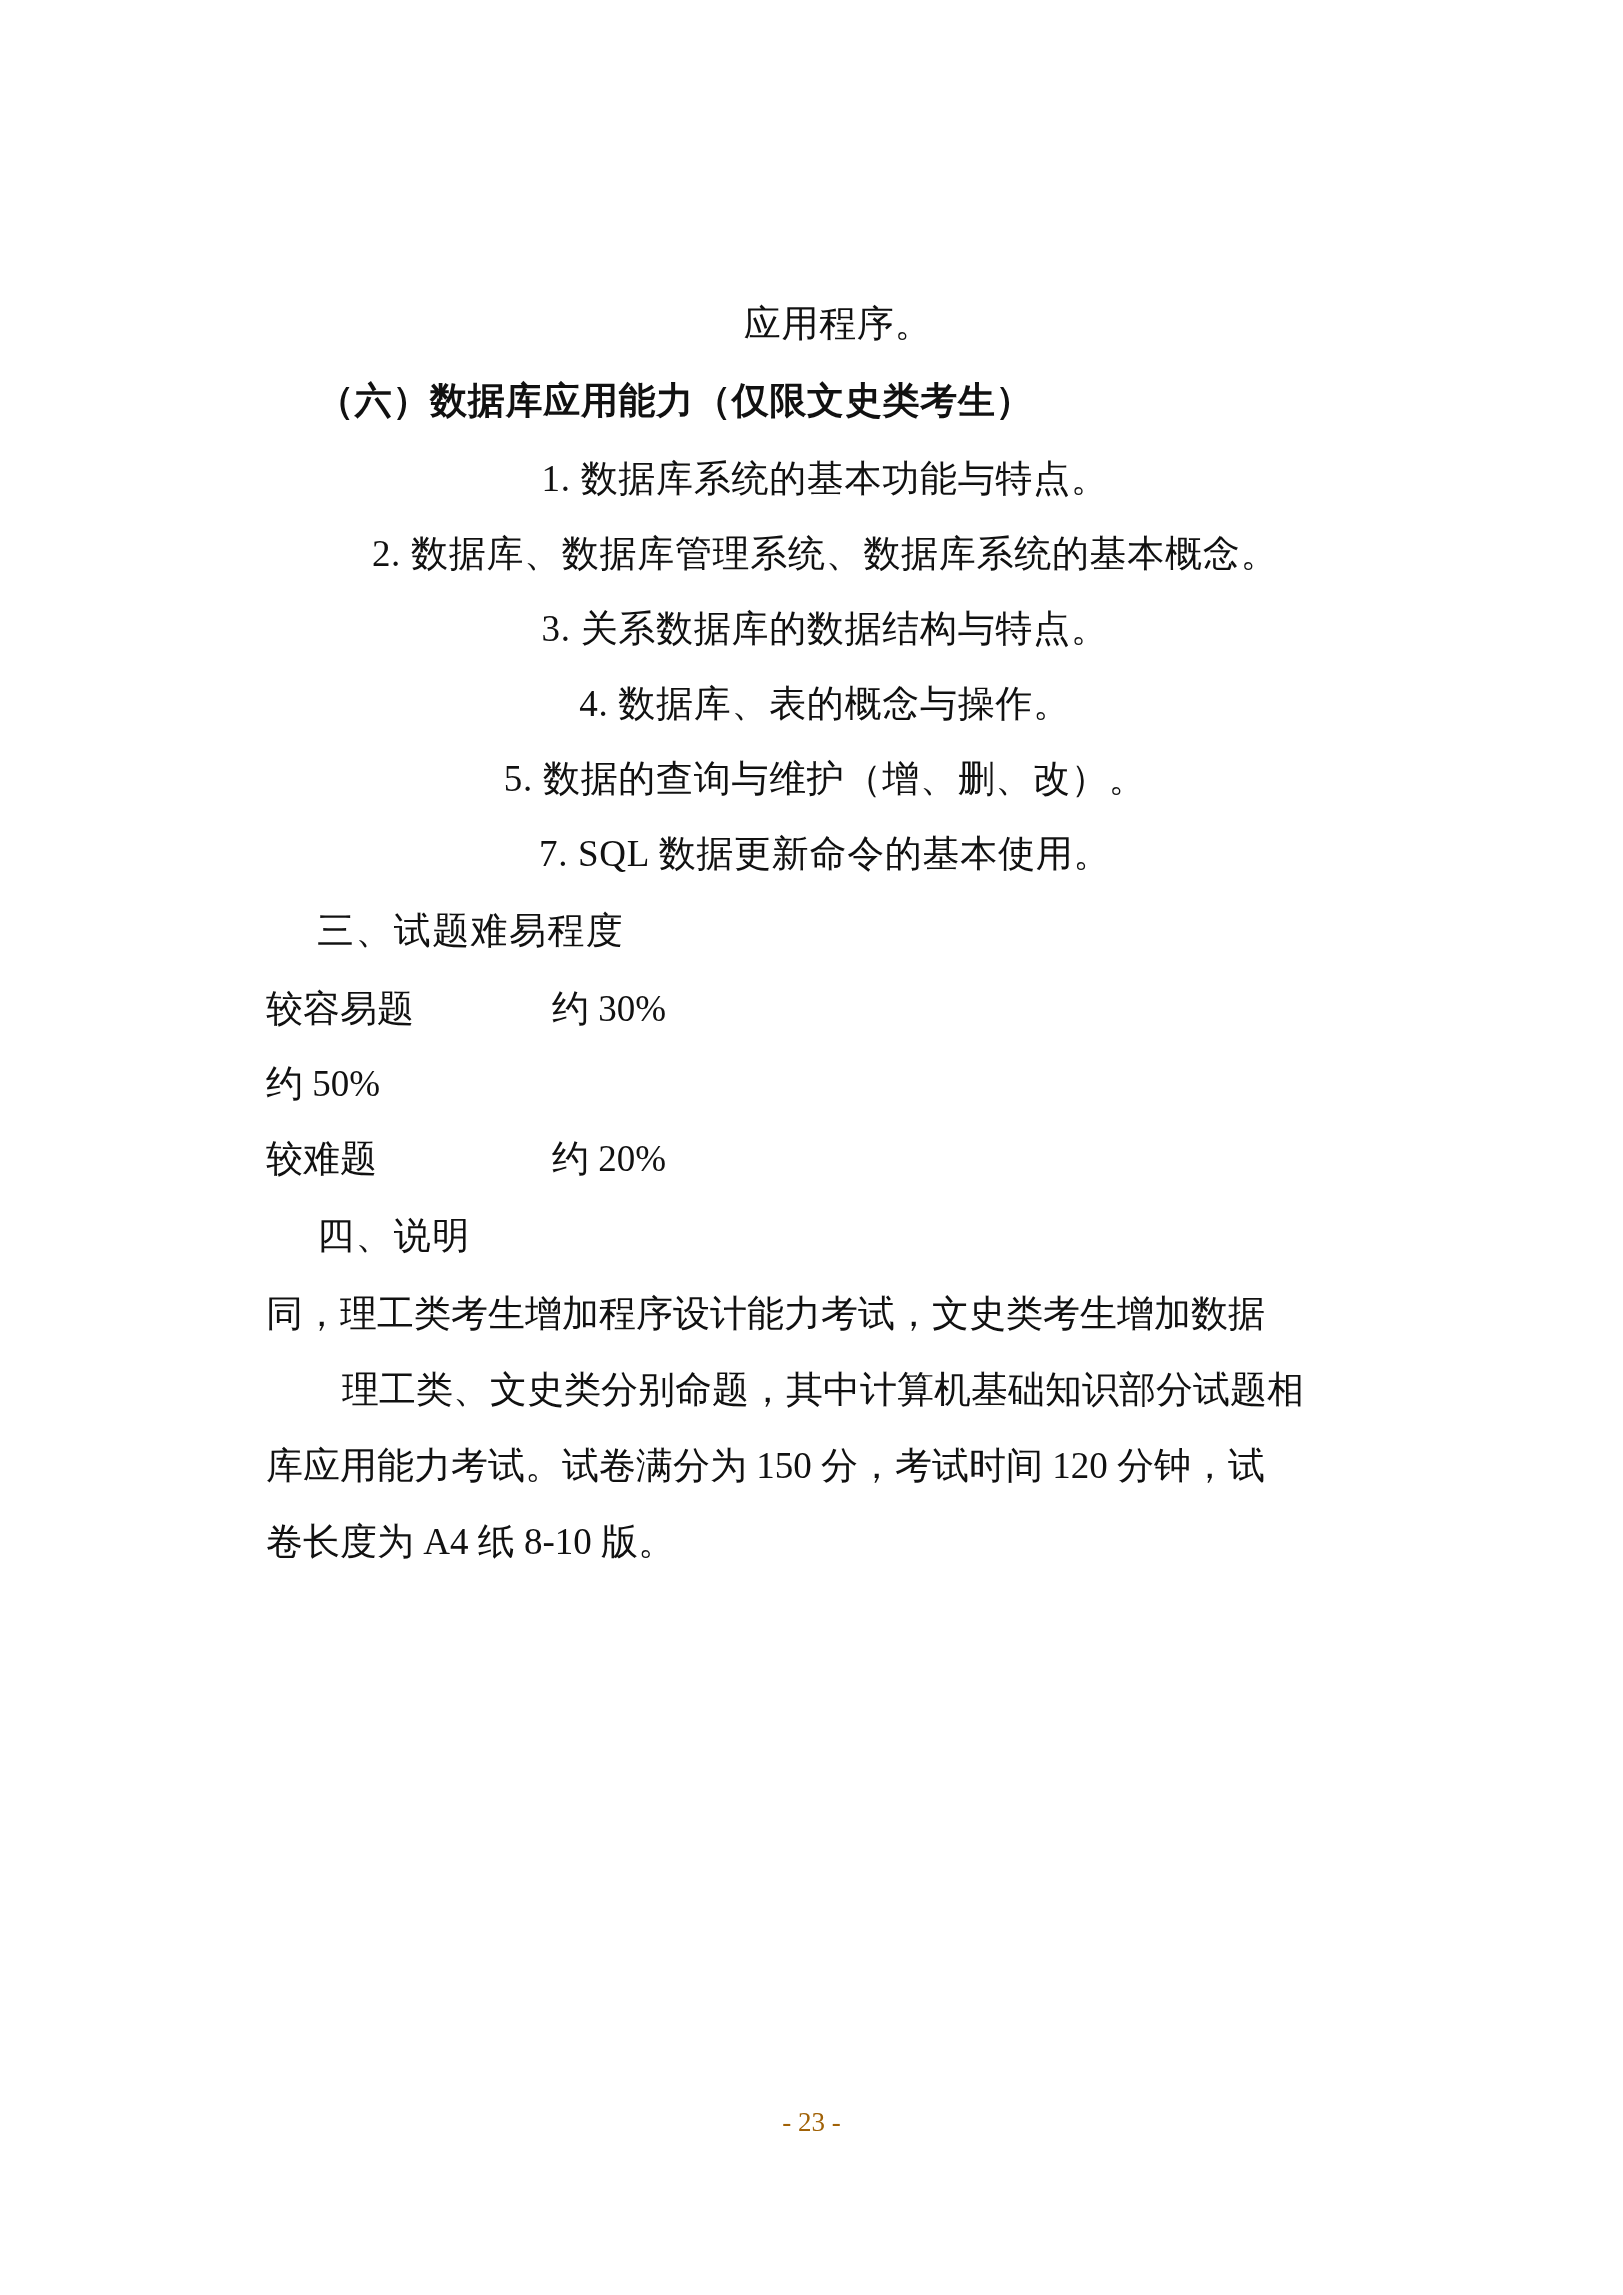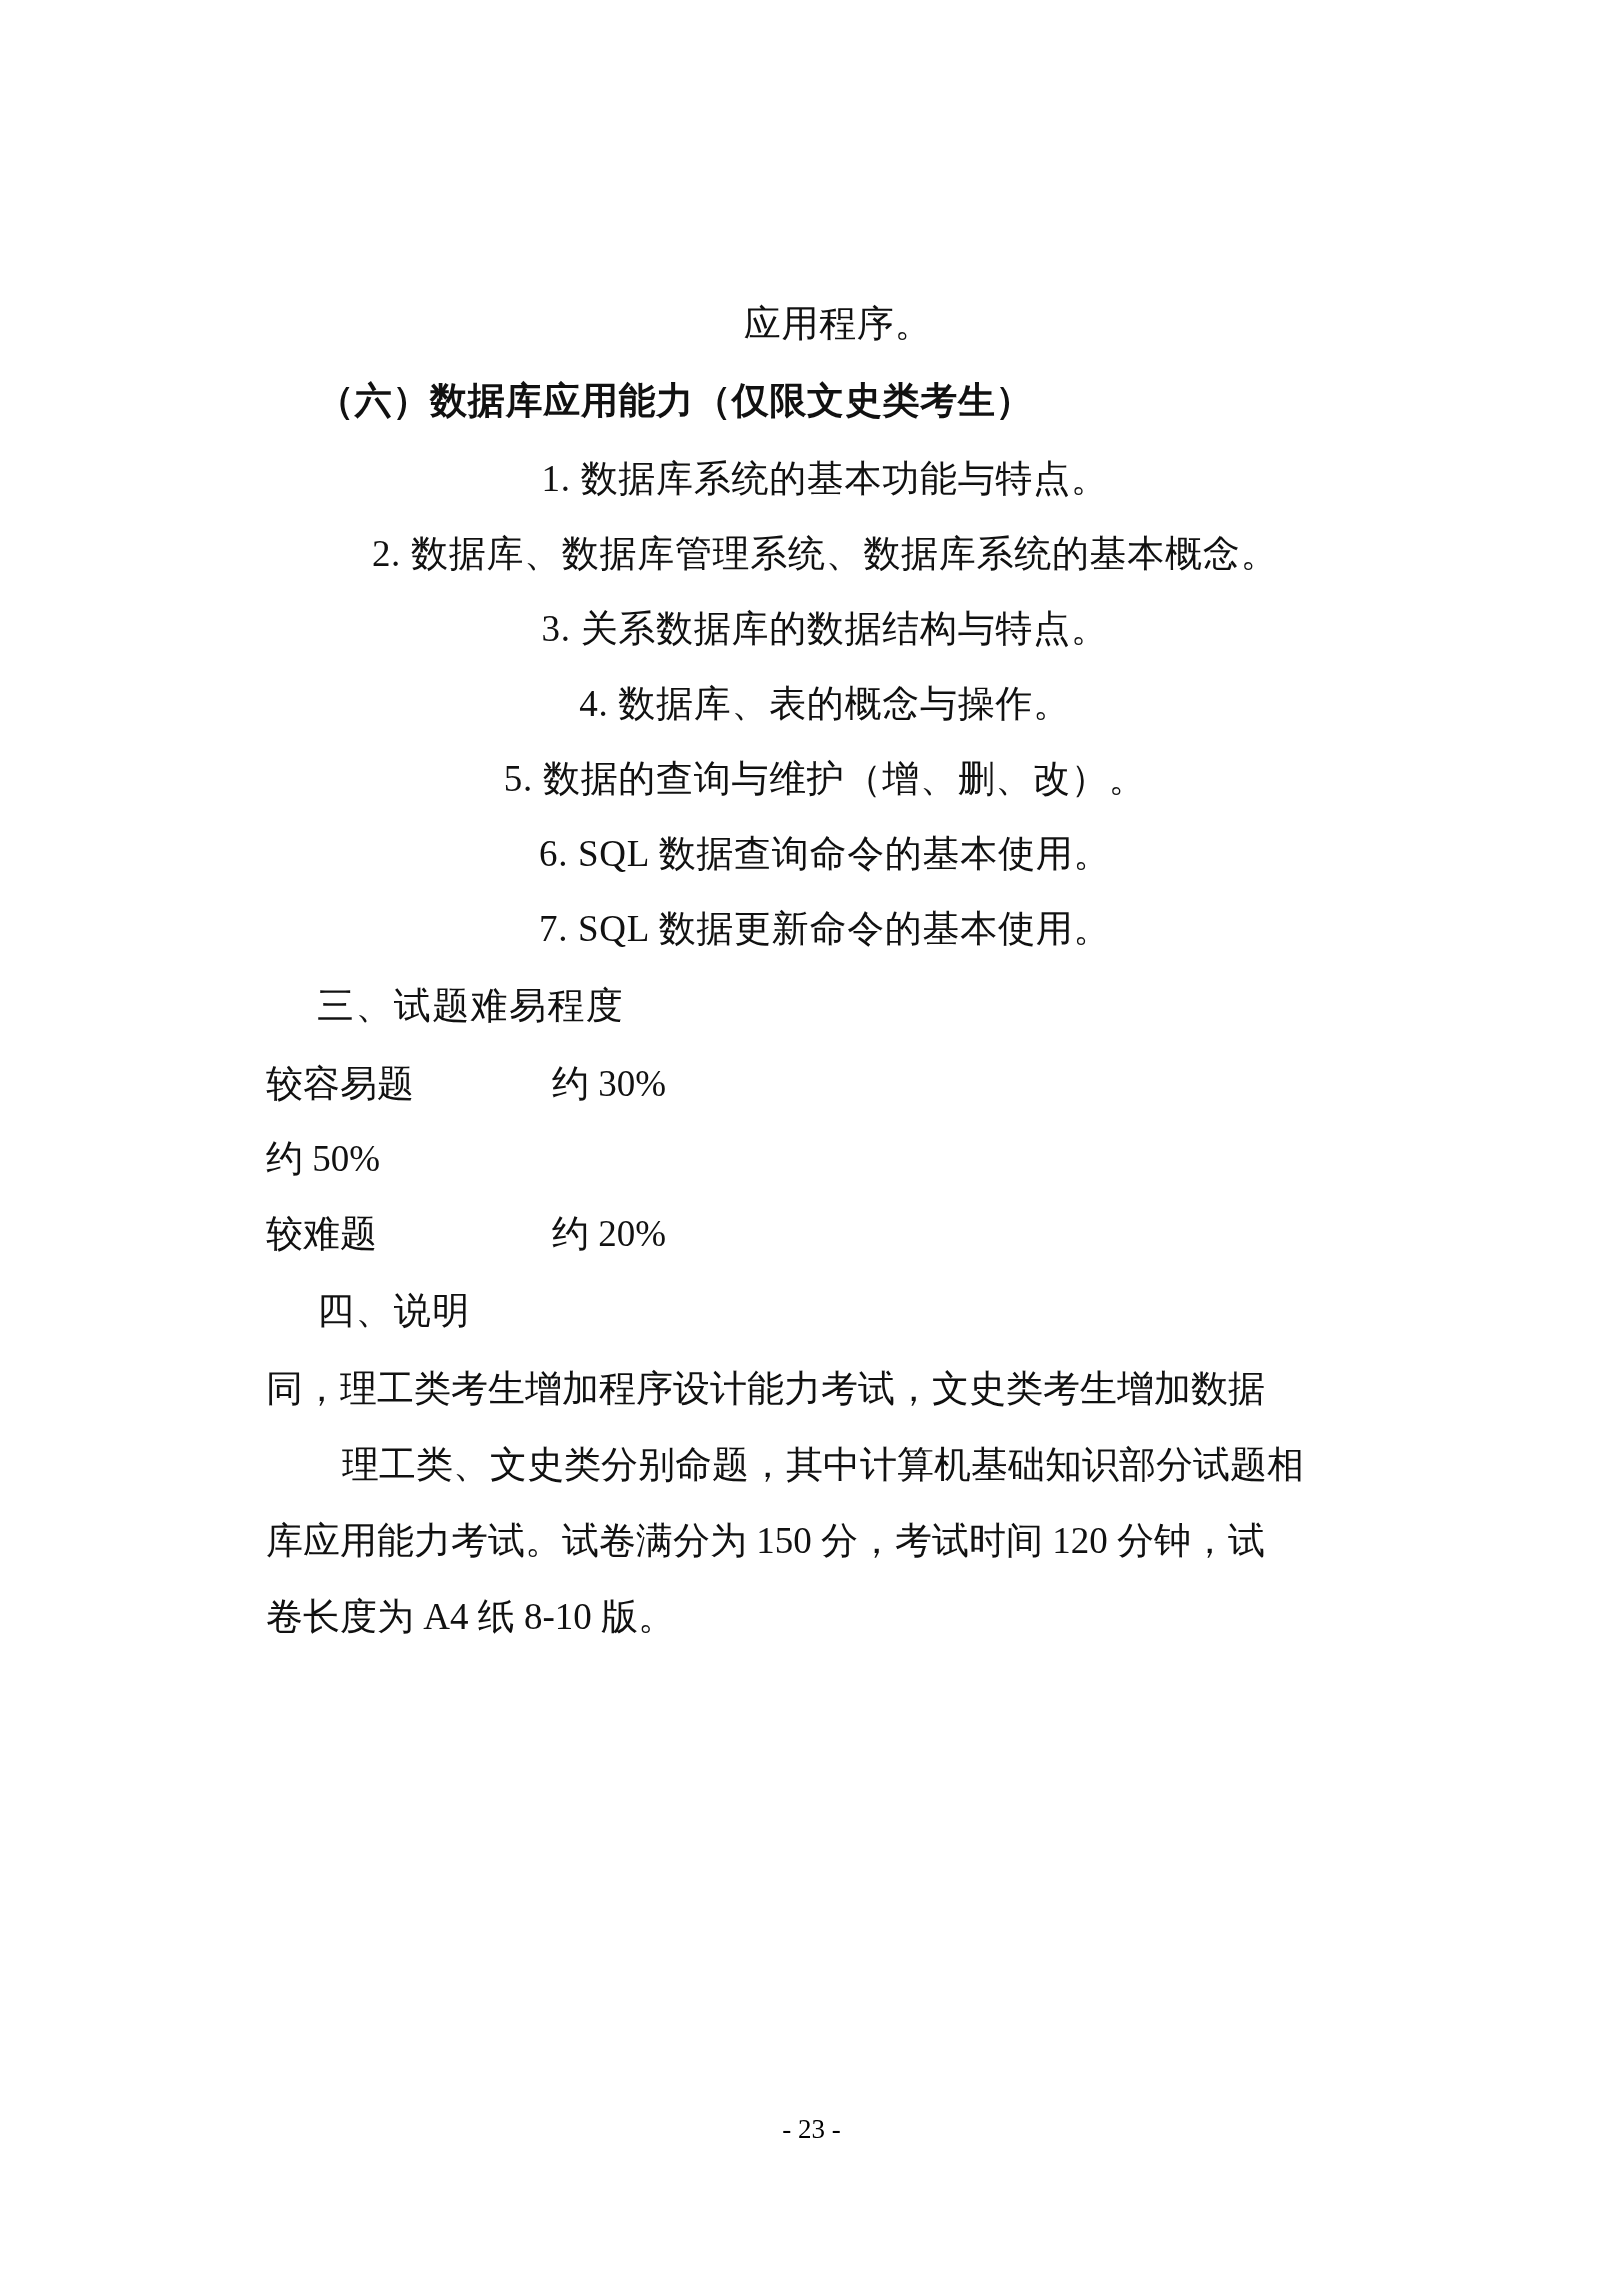--- a/index.html
+++ b/index.html
@@ -78,40 +78,38 @@
     text-indent: 76px;
   }
   .footer {
     position: absolute;
     left: 0;
     top: 2107px;
     width: 1623px;
     text-align: center;
     font-size: 27px;
     font-family: "Liberation Serif", serif;
-    color: #000000;
-    margin-top: 7px;
+    color: #a16207;
   }
 </style>
 </head>
 <body>
 
 <div class="page">
   <div class="content">
 
     <div class="line indent1">应用程序。</div>
 
     <div class="subheading">（六）数据库应用能力（仅限文史类考生）</div>
 
     <div class="line">1. 数据库系统的基本功能与特点。</div>
     <div class="line">2. 数据库、数据库管理系统、数据库系统的基本概念。</div>
     <div class="line">3. 关系数据库的数据结构与特点。</div>
     <div class="line">4. 数据库、表的概念与操作。</div>
     <div class="line">5. 数据的查询与维护（增、删、改）。</div>
-    <div class="line">6. SQL 数据查询命令的基本使用。</div>
     <div class="line">7. SQL 数据更新命令的基本使用。</div>
 
     <div class="heading">三、试题难易程度</div>
 
     <div class="difficulty-row">
       <span class="difficulty-label">较容易题</span>
       <span class="difficulty-value">约 30%</span>
     </div>
     <div class="difficulty-row">
       <span class="difficulty-value">约 50%</span>

